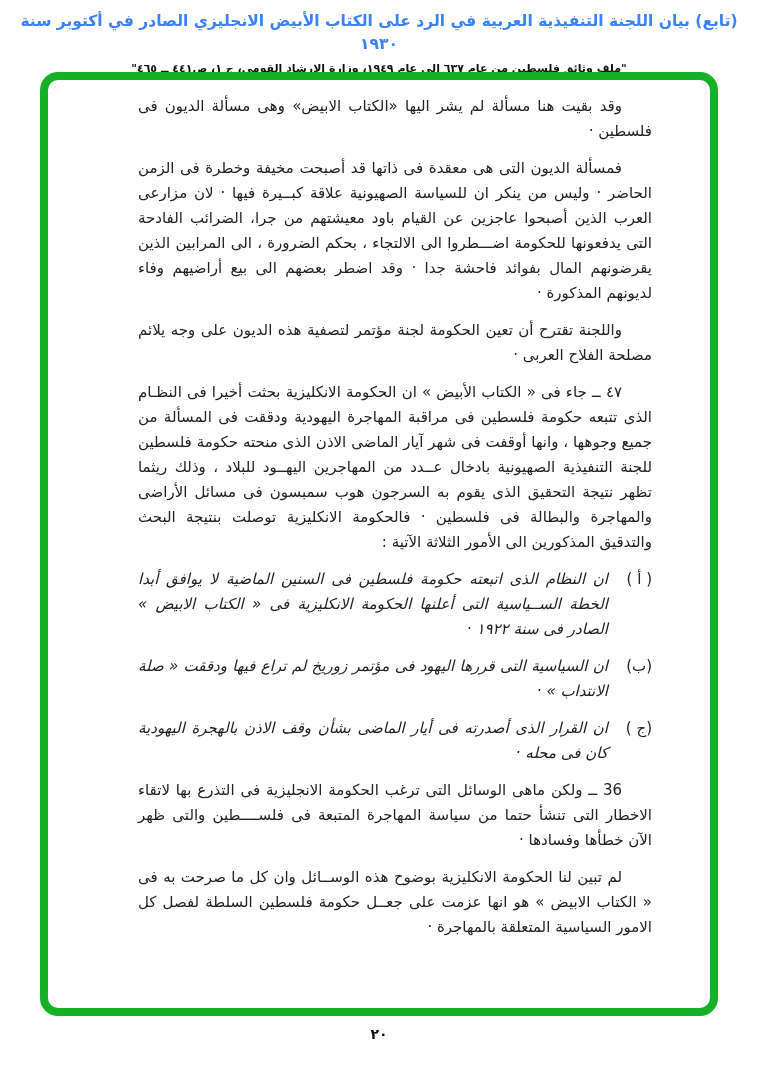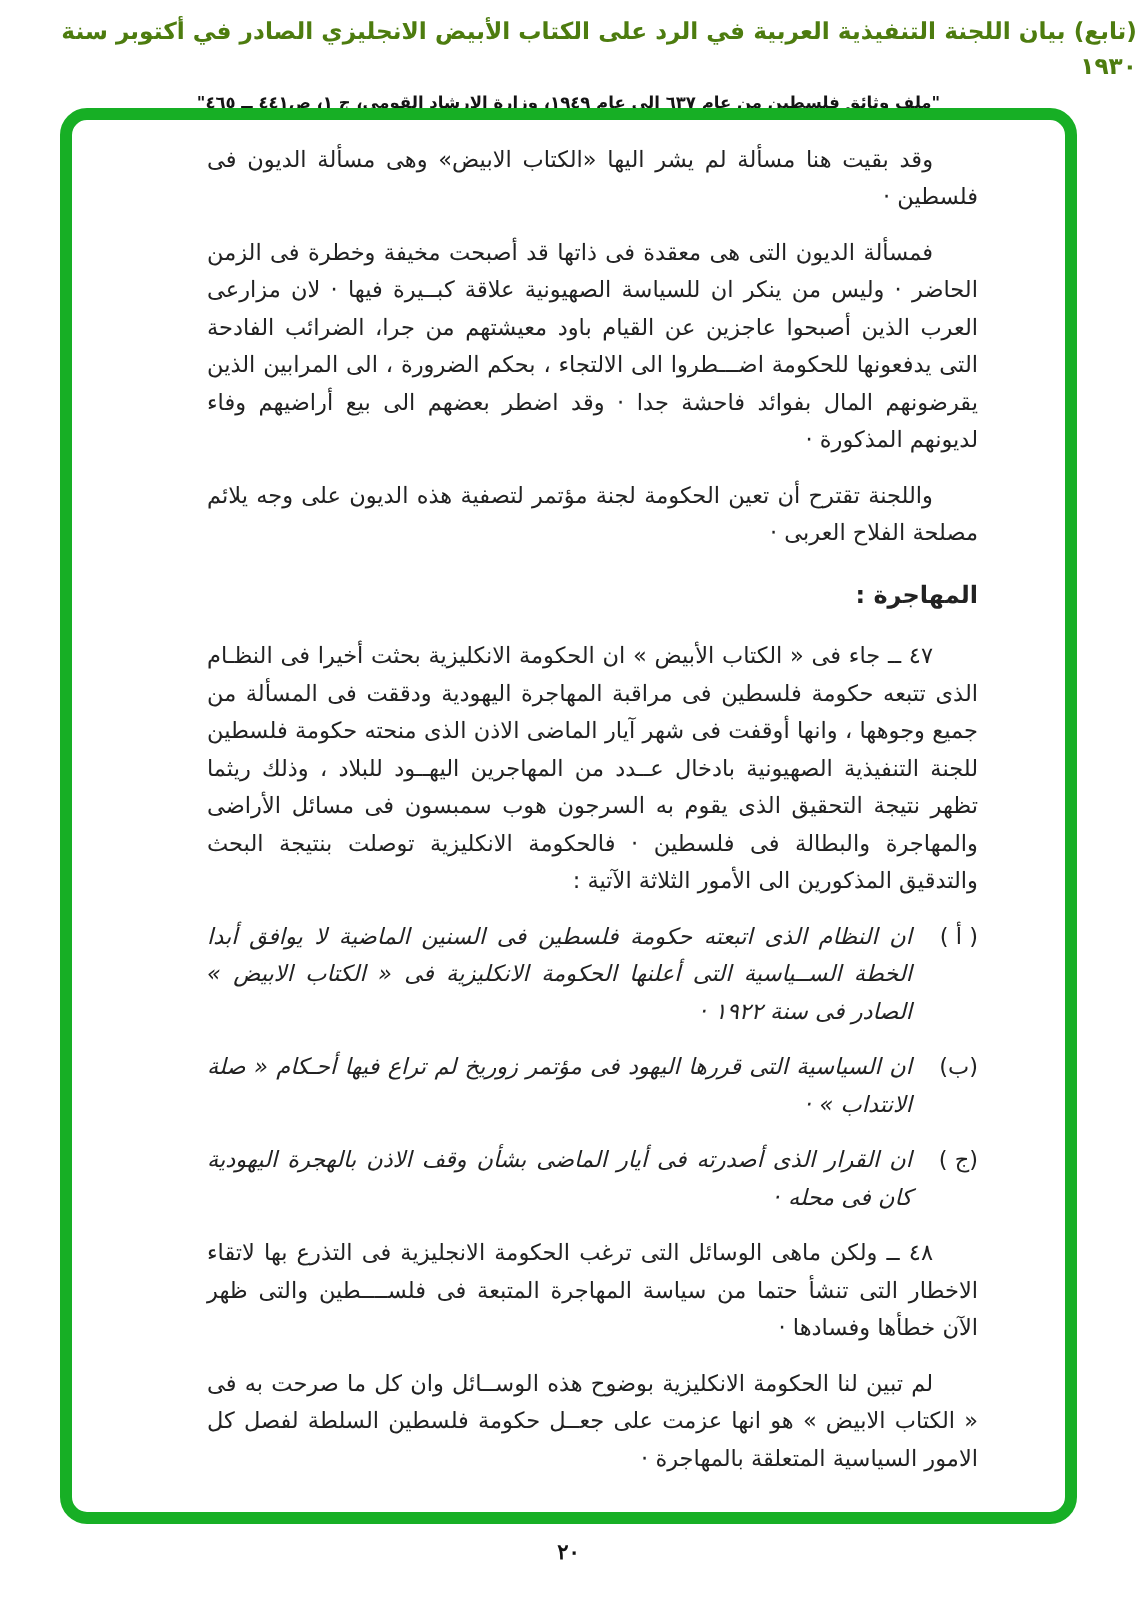--- a/index.html
+++ b/index.html
@@ -9,21 +9,21 @@
     font-family:"DejaVu Sans",sans-serif;
     overflow:hidden;
   }
   
   .header{
     position:absolute;top:10px;left:0;width:758px;
     text-align:center;direction:rtl;
   }
   .header .title{
     font-size:15.5px;font-weight:bold;line-height:1.5;
-    letter-spacing:0;color:#4d7c0f;text-align:right;
+    letter-spacing:0;color:#3b82f6;
   }
   .header .source{
     font-size:11px;font-weight:bold;margin-top:5px;color:#141414;
   }
   
   .frame{
     position:absolute;left:40px;top:72px;
     width:678px;height:944px;box-sizing:border-box;
     border:8px solid #17af25;border-radius:18px;
     background:#ffffff;
@@ -45,54 +45,53 @@
     display:flex;flex-direction:row;
     margin:0 0 12px 0;
   }
   .list-item .marker{
     flex:0 0 44px;white-space:nowrap;
   }
   .list-item .item-text{flex:1 1 auto;font-style:italic;}
   
   .page-number{
     position:absolute;left:0;top:1026px;width:758px;
-    text-align:center;font-size:14px;font-weight:bold;color:#111111;font-family:Liberation Serif, serif;
+    text-align:center;font-size:14px;font-weight:bold;color:#111111;
   }
 </style>
 </head>
 <body>
 
 <div class="header">
   <div class="title">(تابع) بيان اللجنة التنفيذية العربية في الرد على الكتاب الأبيض الانجليزي الصادر في أكتوبر سنة ١٩٣٠</div>
   <div class="source">"ملف وثائق فلسطين من عام ٦٣٧ إلى عام ١٩٤٩، وزارة الارشاد القومي، ج ١، ص٤٤١ ــ ٤٦٥"</div>
 </div>
 
 <div class="frame">
   <div class="content">
 
     <p class="para">وقد بقيت هنا مسألة لم يشر اليها «الكتاب الابيض» وهى مسألة الديون فى فلسطين ·</p>
     <p class="para">فمسألة الديون التى هى معقدة فى ذاتها قد أصبحت مخيفة وخطرة فى الزمن الحاضر · وليس من ينكر ان للسياسة الصهيونية علاقة كبــيرة فيها · لان مزارعى العرب الذين أصبحوا عاجزين عن القيام باود معيشتهم من جرا، الضرائب الفادحة التى يدفعونها للحكومة اضـــطروا الى الالتجاء ، بحكم الضرورة ، الى المرابين الذين يقرضونهم المال بفوائد فاحشة جدا · وقد اضطر بعضهم الى بيع أراضيهم وفاء لديونهم المذكورة ·</p>
     <p class="para">واللجنة تقترح أن تعين الحكومة لجنة مؤتمر لتصفية هذه الديون على وجه يلائم مصلحة الفلاح العربى ·</p>
 
-    <p class="para section-heading">المهاجرة :</p>
 
     <p class="para">٤٧ ــ جاء فى « الكتاب الأبيض » ان الحكومة الانكليزية بحثت أخيرا فى النظـام الذى تتبعه حكومة فلسطين فى مراقبة المهاجرة اليهودية ودققت فى المسألة من جميع وجوهها ، وانها أوقفت فى شهر آيار الماضى الاذن الذى منحته حكومة فلسطين للجنة التنفيذية الصهيونية بادخال عــدد من المهاجرين اليهــود للبلاد ، وذلك ريثما تظهر نتيجة التحقيق الذى يقوم به السرجون هوب سمبسون فى مسائل الأراضى والمهاجرة والبطالة فى فلسطين · فالحكومة الانكليزية توصلت بنتيجة البحث والتدقيق المذكورين الى الأمور الثلاثة الآتية :</p>
 
     <div class="list-item">
       <span class="marker">( أ )</span>
       <span class="item-text">ان النظام الذى اتبعته حكومة فلسطين فى السنين الماضية لا يوافق أبدا الخطة الســياسية التى أعلنها الحكومة الانكليزية فى « الكتاب الابيض » الصادر فى سنة ١٩٢٢ ·</span>
     </div>
     <div class="list-item">
       <span class="marker">(ب)</span>
-      <span class="item-text">ان السياسية التى قررها اليهود فى مؤتمر زوريخ لم تراع فيها أحـكام « صلة الانتداب » ·</span>
+      <span class="item-text">ان السياسية التى قررها اليهود فى مؤتمر زوريخ لم تراع فيها ودققت « صلة الانتداب » ·</span>
     </div>
     <div class="list-item">
       <span class="marker">(ج )</span>
       <span class="item-text">ان القرار الذى أصدرته فى أيار الماضى بشأن وقف الاذن بالهجرة اليهودية كان فى محله ·</span>
     </div>
 
-    <p class="para">٤٨ ــ ولكن ماهى الوسائل التى ترغب الحكومة الانجليزية فى التذرع بها لاتقاء الاخطار التى تنشأ حتما من سياسة المهاجرة المتبعة فى فلســــطين والتى ظهر الآن خطأها وفسادها ·</p>
+    <p class="para">36 ــ ولكن ماهى الوسائل التى ترغب الحكومة الانجليزية فى التذرع بها لاتقاء الاخطار التى تنشأ حتما من سياسة المهاجرة المتبعة فى فلســــطين والتى ظهر الآن خطأها وفسادها ·</p>
     <p class="para">لم تبين لنا الحكومة الانكليزية بوضوح هذه الوســائل وان كل ما صرحت به فى « الكتاب الابيض » هو انها عزمت على جعــل حكومة فلسطين السلطة لفصل كل الامور السياسية المتعلقة بالمهاجرة ·</p>
 
   </div>
 </div>
 
 <div class="page-number">٢٠</div>
 
 </body></html>

